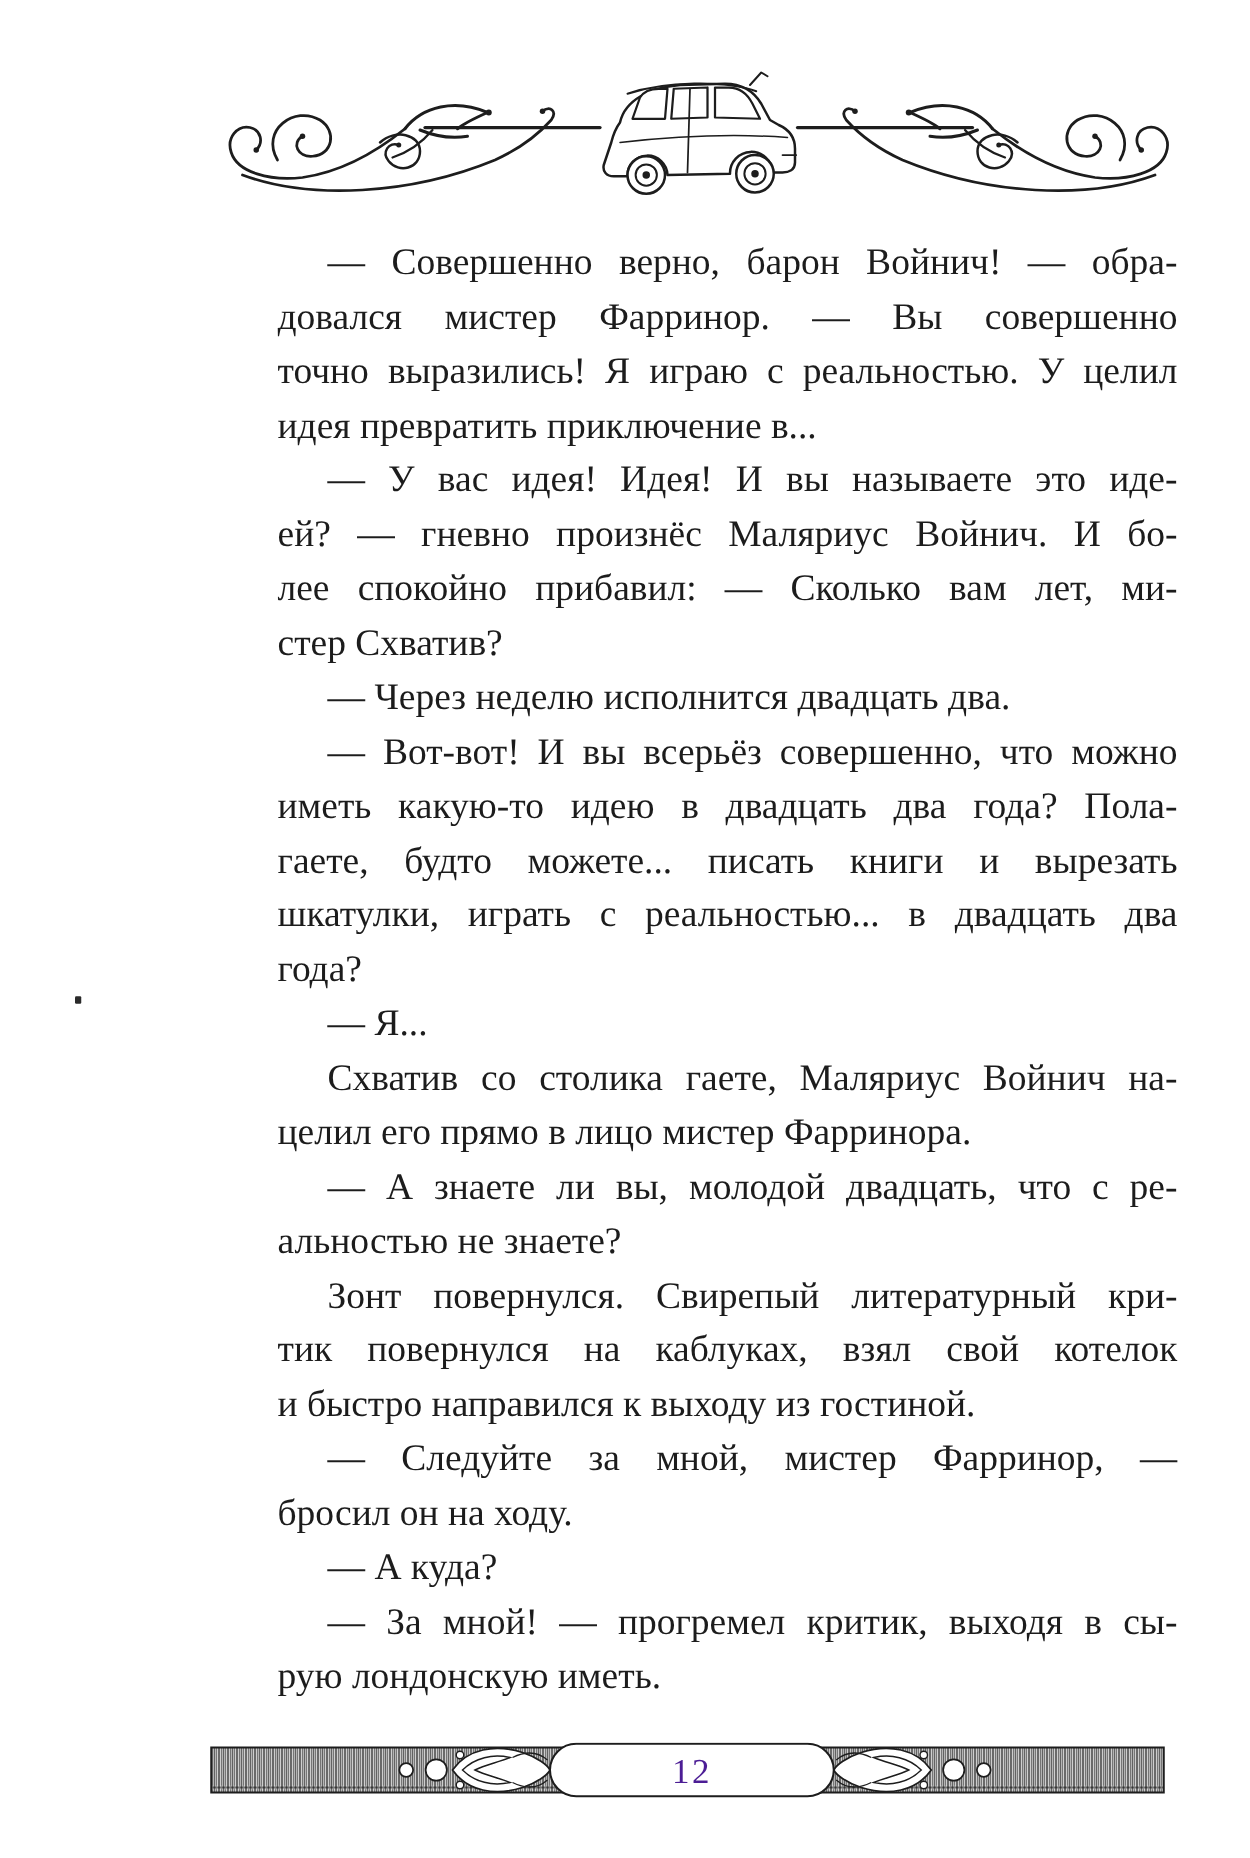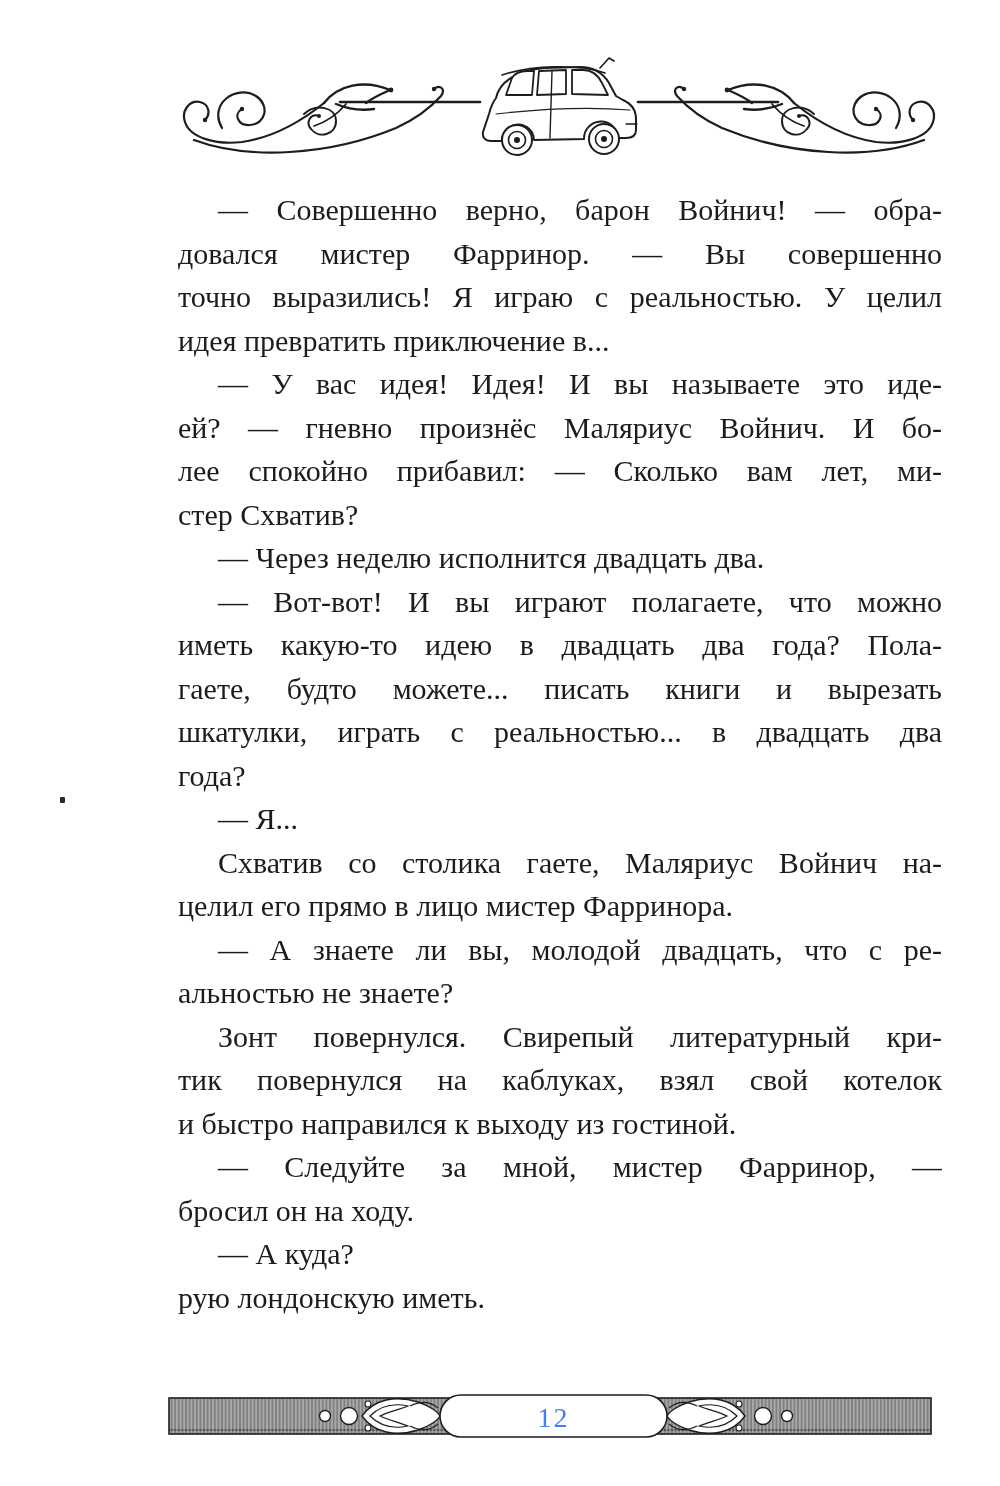--- a/index.html
+++ b/index.html
@@ -20,37 +20,38 @@
 
   .text-block {
     position: absolute; left: 178px; top: 188px; width: 764px;
   }
   .line {
     height: 43.5px; line-height: 43.5px;
     font-size: 30px;
     text-align: justify; text-align-last: left;
     overflow: hidden;
     white-space: normal;
+    margin-left: 44px;
   }
   .line.fill { text-align-last: justify; }
   .line.indent { padding-left: 40px; }
 
   .speck {
     position: absolute; left: 60px; top: 797px;
     width: 5px; height: 6px; background: #2a2a2a; border-radius: 1px;
   }
 
   .footer-ornament {
     position: absolute; left: 168px; top: 1394px;
     width: 764px; height: 52px;
   }
   .page-number {
     position: absolute; left: 440px; top: 1398px;
     width: 227px; height: 40px; line-height: 40px;
-    text-align: center; font-size: 28px; color: #3b82f6;
+    text-align: center; font-size: 28px; color: #4c1d95;
     letter-spacing: 2px;
   }
 </style>
 </head>
 <body>
 
 <div class="page">
 
   <svg class="header-ornament" viewBox="0 0 762 120" fill="none" stroke="#1d1d1d" stroke-width="2.4" stroke-linecap="round" stroke-linejoin="round">
     <defs>
@@ -103,36 +104,37 @@
   <div class="text-block" id="text-block">
       <div class="line indent fill">— Совершенно верно, барон Войнич! — обра-</div>
       <div class="line fill">довался мистер Фарринор. — Вы совершенно</div>
       <div class="line fill">точно выразились! Я играю с реальностью. У целил</div>
       <div class="line">идея превратить приключение в...</div>
       <div class="line indent fill">— У вас идея! Идея! И вы называете это иде-</div>
       <div class="line fill">ей? — гневно произнёс Маляриус Войнич. И бо-</div>
       <div class="line fill">лее спокойно прибавил: — Сколько вам лет, ми-</div>
       <div class="line">стер Схватив?</div>
       <div class="line indent">— Через неделю исполнится двадцать два.</div>
-      <div class="line indent fill">— Вот-вот! И вы играют полагаете, что можно</div>
+      <div class="line indent fill">— Вот-вот! И вы всерьёз совершенно, что можно</div>
       <div class="line fill">иметь какую-то идею в двадцать два года? Пола-</div>
       <div class="line fill">гаете, будто можете... писать книги и вырезать</div>
       <div class="line fill">шкатулки, играть с реальностью... в двадцать два</div>
       <div class="line">года?</div>
       <div class="line indent">— Я...</div>
       <div class="line indent fill">Схватив со столика гаете, Маляриус Войнич на-</div>
       <div class="line">целил его прямо в лицо мистер Фарринора.</div>
       <div class="line indent fill">— А знаете ли вы, молодой двадцать, что с ре-</div>
       <div class="line">альностью не знаете?</div>
       <div class="line indent fill">Зонт повернулся. Свирепый литературный кри-</div>
       <div class="line fill">тик повернулся на каблуках, взял свой котелок</div>
       <div class="line">и быстро направился к выходу из гостиной.</div>
       <div class="line indent fill">— Следуйте за мной, мистер Фарринор, —</div>
       <div class="line">бросил он на ходу.</div>
       <div class="line indent">— А куда?</div>
+      <div class="line indent fill">— За мной! — прогремел критик, выходя в сы-</div>
       <div class="line">рую лондонскую иметь.</div>
     </div>
 
   <div class="speck"></div>
 
   <svg class="footer-ornament" viewBox="0 0 764 52" fill="none" stroke="#1d1d1d">
     <defs>
       <pattern id="hatch" width="3.6" height="36" patternUnits="userSpaceOnUse">
         <rect width="3.6" height="36" fill="#ffffff"></rect>
         <line x1="1.8" y1="1" x2="1.8" y2="35" stroke="#4a4a4a" stroke-width="0.9"></line>

